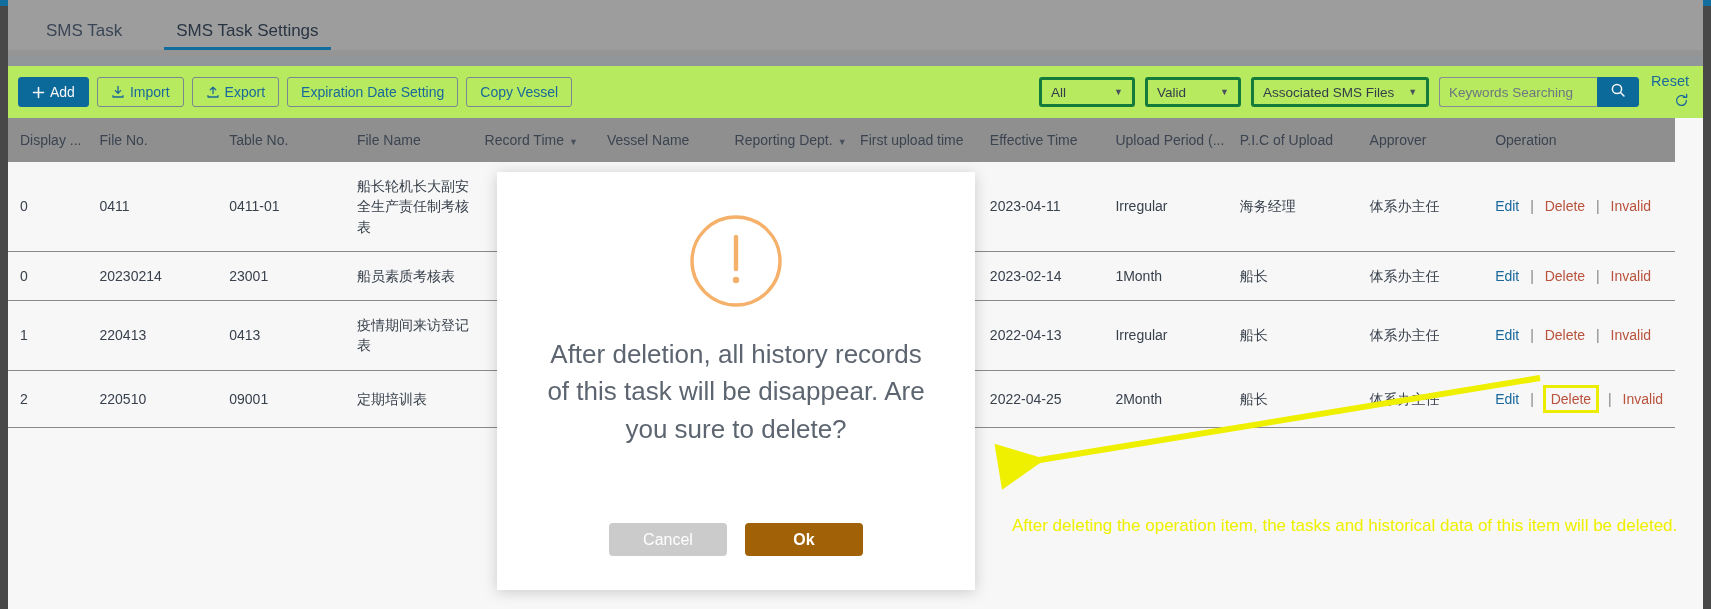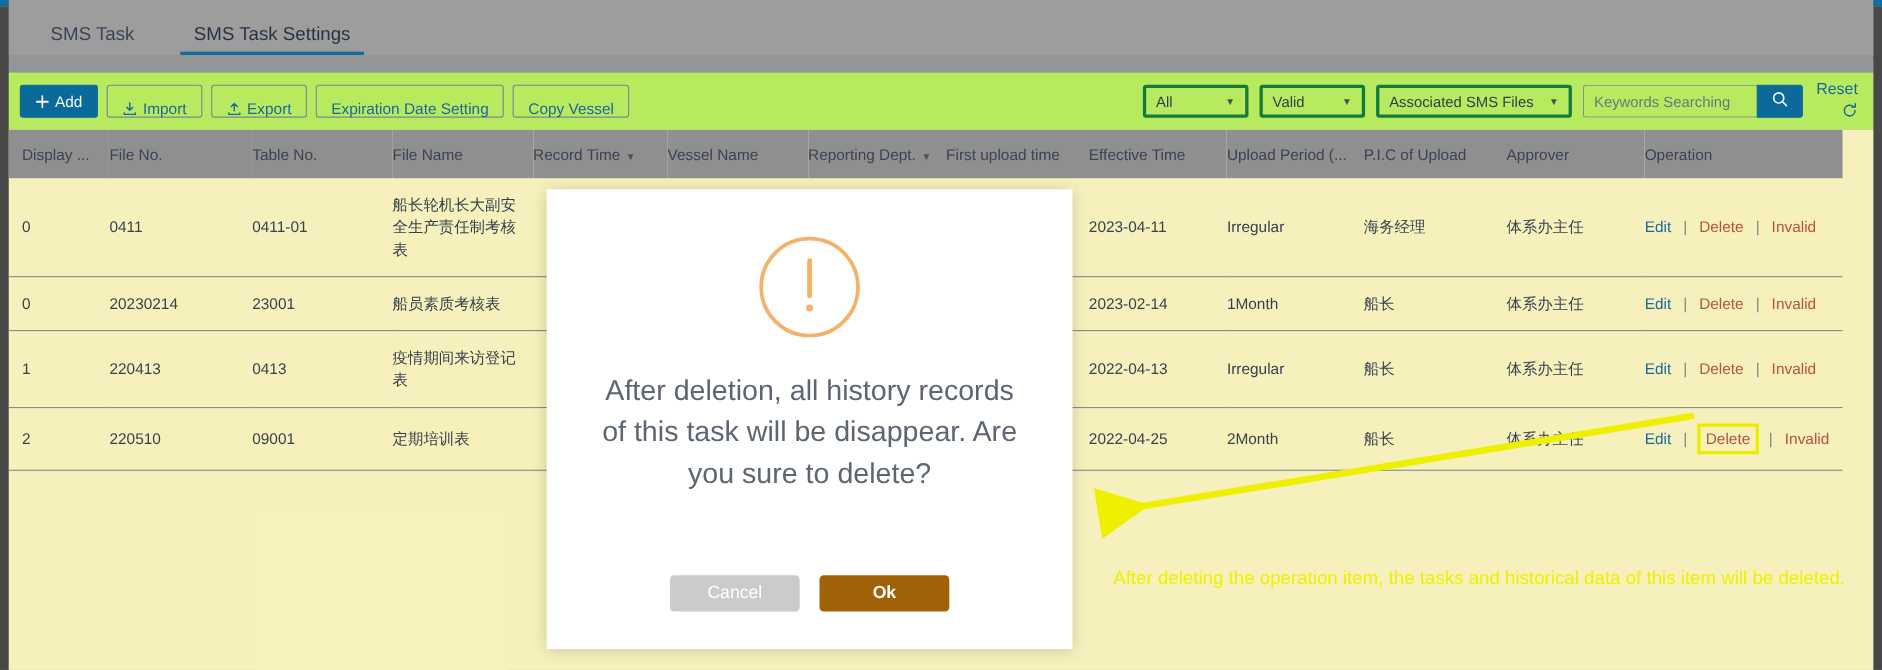--- a/index.html
+++ b/index.html
@@ -89,21 +89,21 @@
   .btn-primary {
     background: #0d6ea0;
     color: #ffffff;
     border: 1px solid #0d6ea0;
   }
   .btn-ghost {
     background: transparent;
     color: #1a6ca0;
     border: 1px solid #7e8b96;
   }
-  .btn + .btn { margin-left: 8px; align-items: flex-end; }
+  .btn + .btn { margin-left: 8px; }
   .btn .ic { display:inline-flex; align-items:center; }
 
   .toolbar-spacer { flex: 1 1 auto; }
 
   .select {
     height: 30px;
     min-width: 96px;
     border: 3px solid #15803d;
     border-radius: 3px;
     background: transparent;
@@ -162,21 +162,21 @@
     align-items: flex-end;
     gap: 4px;
     white-space: nowrap;
     flex-direction: column;
   }
 
   
   .tablewrap {
     position: absolute; left: 8px; top: 118px;
     width: 1695px; height: 491px;
-    background: #fef9c3;
+    background: #ffffff;
     overflow: hidden;
   }
   table.grid {
     width: 1667px;
     border-collapse: collapse;
     table-layout: fixed;
   }
   table.grid thead th {
     background: #949494;
     height: 44px;

